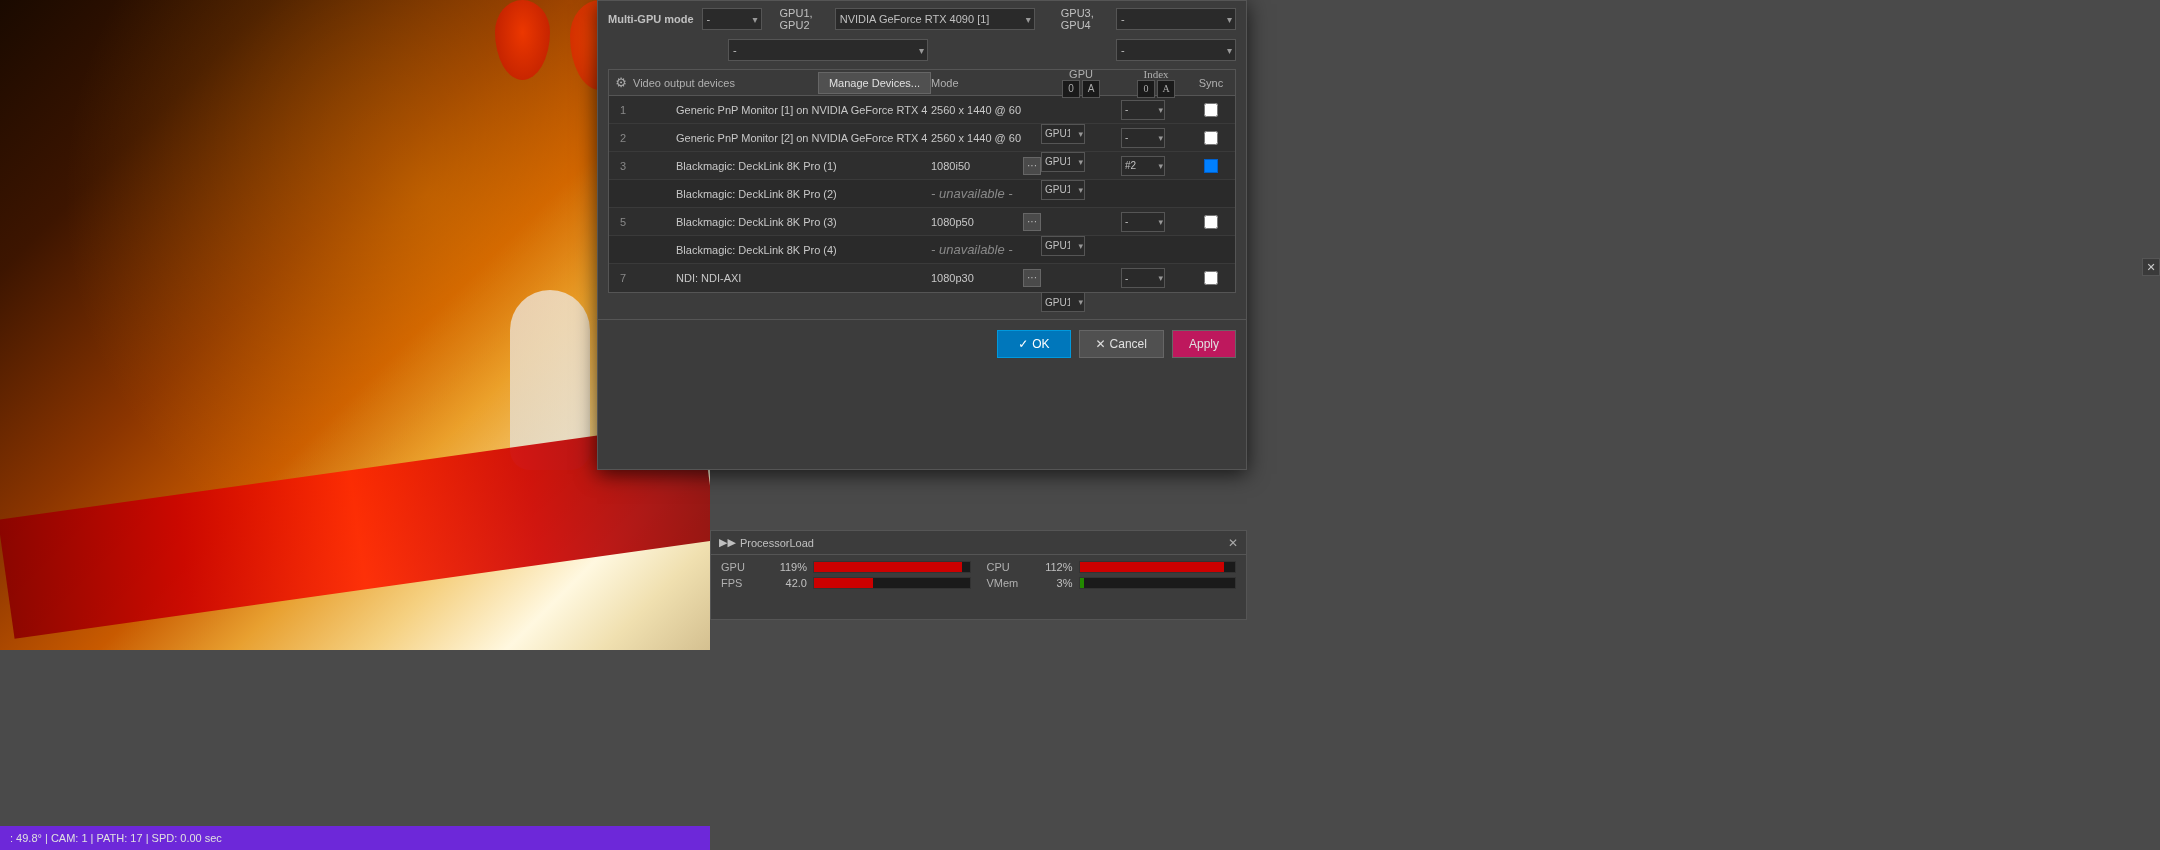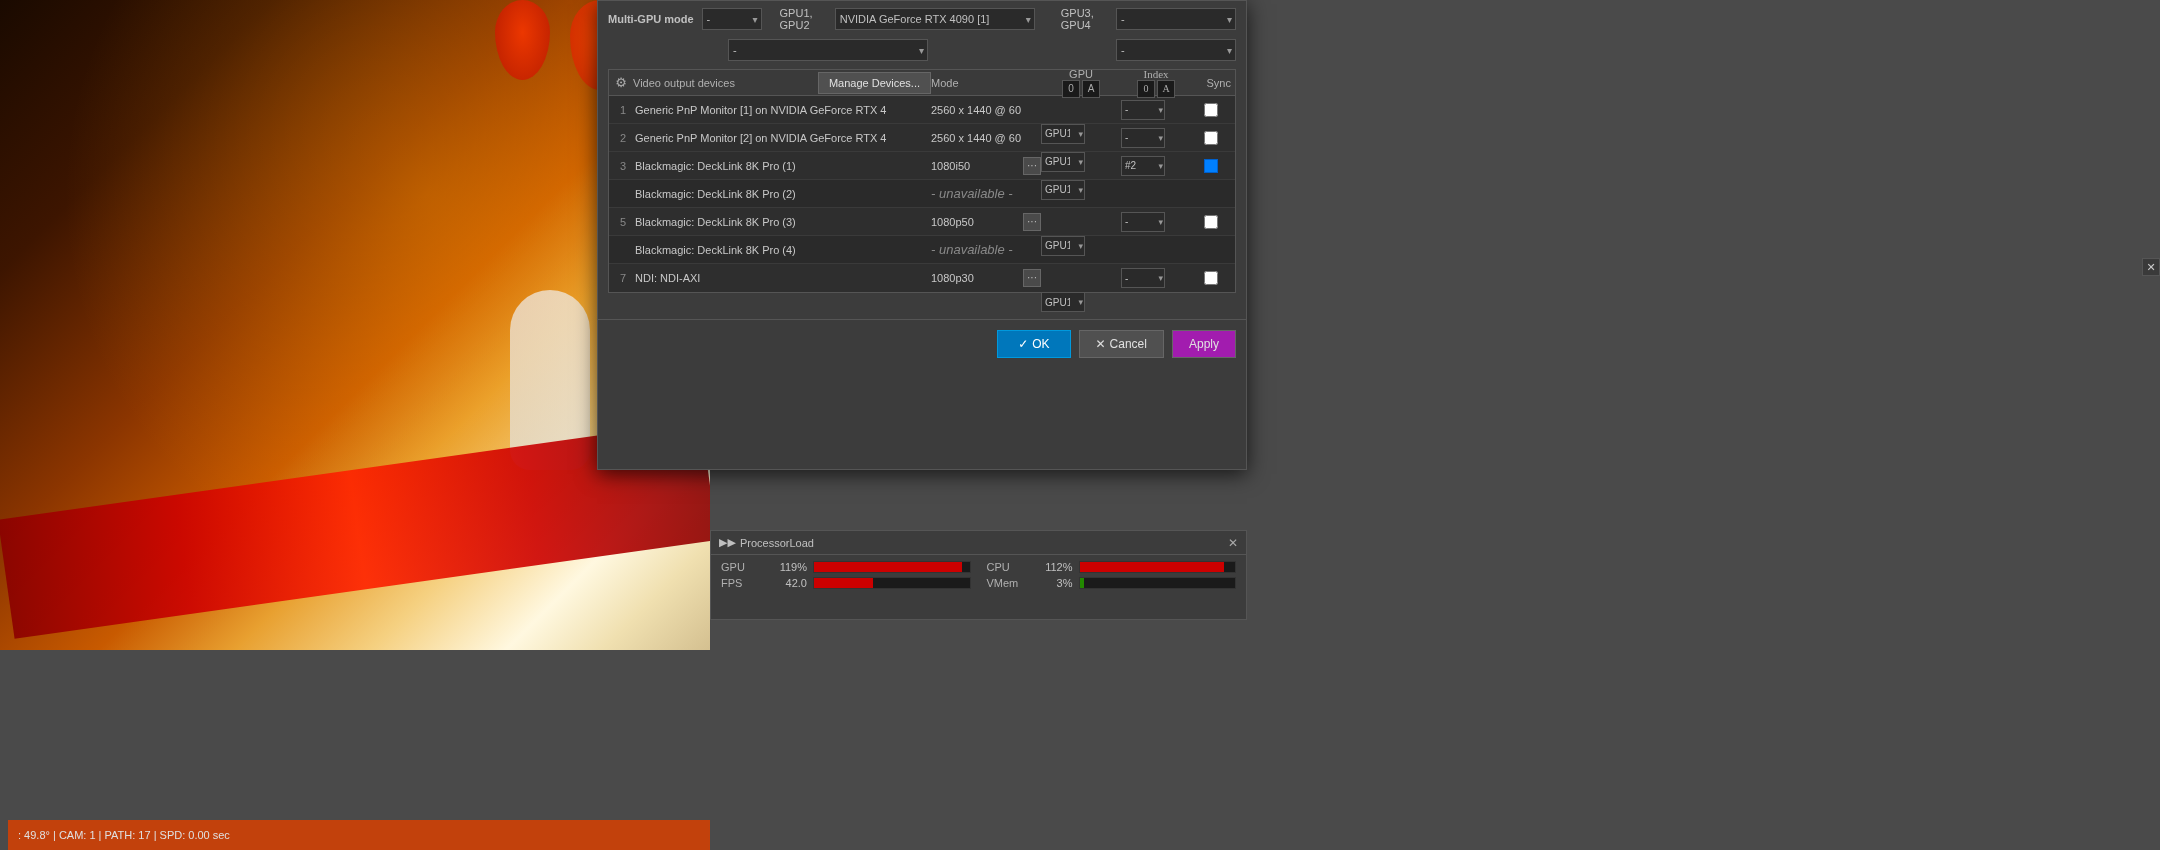--- a/index.html
+++ b/index.html
@@ -60,24 +60,24 @@
       bottom: 180px; right: 120px;
       width: 80px; height: 180px;
       background: linear-gradient(180deg, #f0f0f0, #e0e0e0);
       border-radius: 40px 40px 20px 20px;
       opacity: 0.7;
     }
 
     
     .status-bar {
       position: absolute;
-      bottom: 0; left: 8px;
+      bottom: 0; left: 0;
       width: 710px;
-      height: 30px;
-      background: #c2410c;
+      height: 24px;
+      background: #6d28d9;
       color: #e0e0e0;
       font-size: 11px;
       display: flex;
       align-items: center;
       padding: 0 10px;
     }
 
     
     .dialog-backdrop {
       position: absolute;
@@ -159,21 +159,21 @@
       background: #3a3a3a;
       border-bottom: 1px solid #555;
       height: 26px;
       padding: 0 4px;
     }
 
     .th-device { flex: 1; min-width: 0; padding-left: 4px; color: #b0b0b0; font-size: 11px; }
     .th-mode { width: 110px; color: #b0b0b0; font-size: 11px; }
     .th-gpu { width: 80px; text-align: center; color: #b0b0b0; font-size: 11px; }
     .th-index { width: 70px; text-align: center; color: #b0b0b0; font-size: 11px; }
-    .th-sync { width: 40px; text-align: right; color: #b0b0b0; font-size: 11px; }
+    .th-sync { width: 40px; text-align: center; color: #b0b0b0; font-size: 11px; }
 
     .table-row {
       display: flex;
       align-items: center;
       border-bottom: 1px solid #3a3a3a;
       height: 28px;
       padding: 0 4px;
     }
     .table-row:last-child { border-bottom: none; }
     .table-row.unavailable { background: #2a2a2a; }
@@ -186,20 +186,21 @@
     }
     .row-device {
       flex: 1;
       min-width: 0;
       font-size: 11px;
       color: #c8c8c8;
       white-space: nowrap;
       overflow: hidden;
       text-overflow: ellipsis;
       padding-left: 2px;
+      margin-left: 41px;
     }
     .row-mode {
       width: 110px;
       display: flex;
       align-items: center;
       gap: 2px;
     }
     .mode-text {
       font-size: 11px;
       color: #c8c8c8;
@@ -328,21 +329,21 @@
       color: #e0e0e0;
       font-size: 12px;
       cursor: pointer;
       padding: 6px 16px;
       display: flex;
       align-items: center;
       gap: 4px;
     }
 
     .btn-apply {
-      background: #a21caf;
+      background: #be185d;
       border: 1px solid #666;
       color: #e0e0e0;
       font-size: 12px;
       cursor: pointer;
       padding: 6px 16px;
     }
 
     
     .right-area {
       position: absolute;

